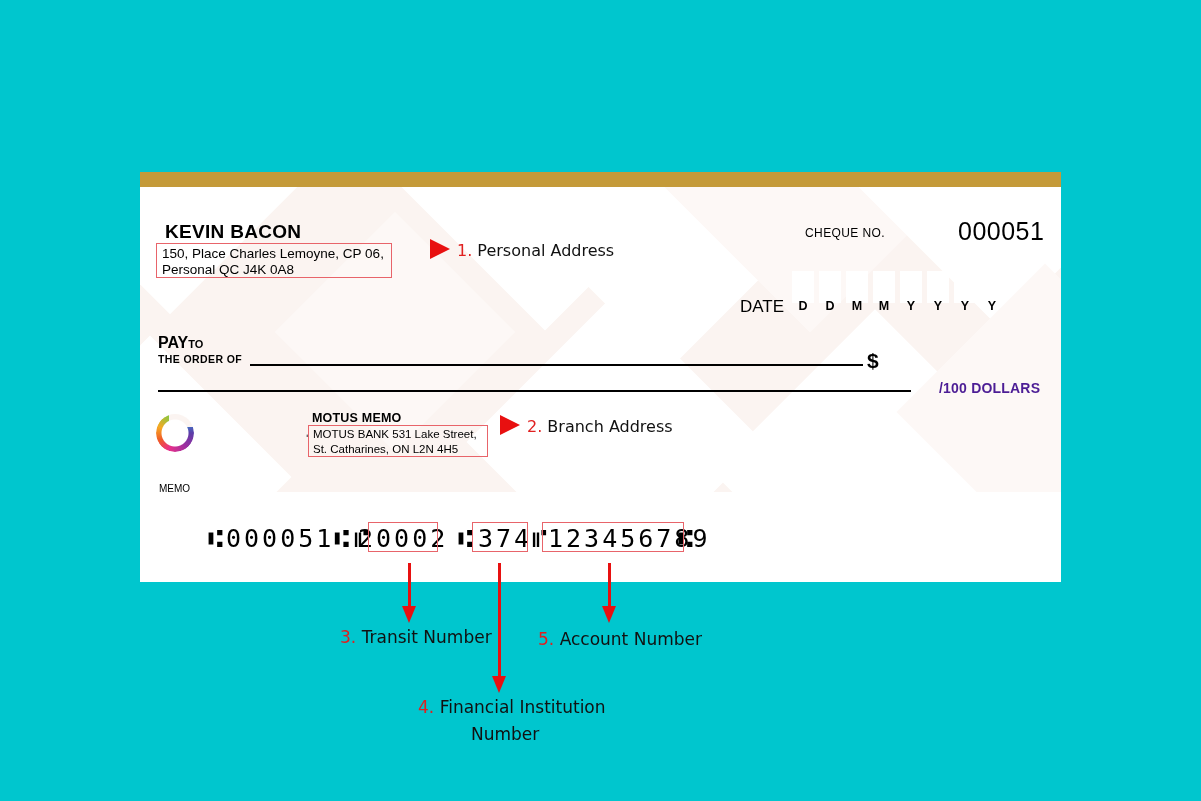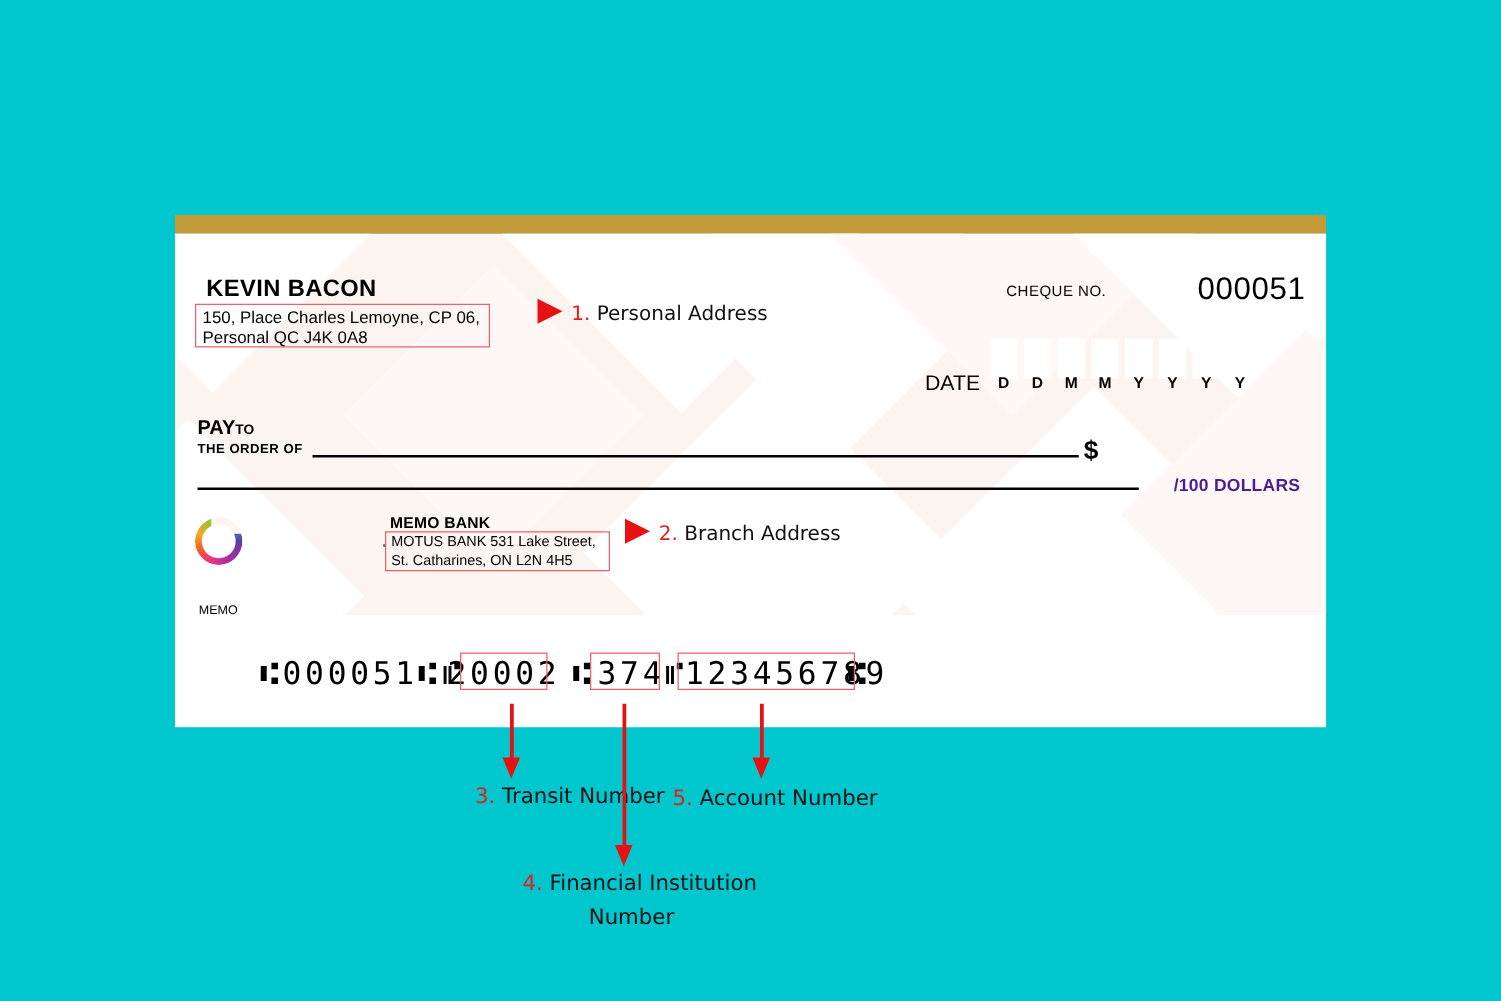--- a/index.html
+++ b/index.html
@@ -372,21 +372,21 @@
     <div id="payee-line"></div>
     <div id="dollar-sign">$</div>
     <div id="amount-line"></div>
     <div id="dollars-text">/100 DOLLARS</div>
 
     <div id="bank-logo">
       <div id="logo-ring"></div>
       <div id="logo-dot">·</div>
     </div>
 
-    <div id="branch-title">MEMO BANK</div>
+    <div id="branch-title">MOTUS MEMO</div>
     <div id="branch-address-box">
       <div>MOTUS BANK  531 Lake Street,</div>
       <div>St. Catharines, ON L2N 4H5</div>
     </div>
 
     <div id="memo-label">MEMO</div>
 
   </div>
 
   <div id="micr-strip"></div>
@@ -417,21 +417,21 @@
 <div class="arrow-right" style="left:500px; top:415px;"></div>
 <div class="annot" style="left:527px; top:417px;">
   <span class="num">2.</span>
   <span>Branch Address</span>
 </div>
 
 <div class="v-arrow" style="left:402px; top:563px; width:15px; height:60px;">
   <div class="stem" style="height:44px;"></div>
   <div class="head" style="top:43px;"></div>
 </div>
-<div class="blabel" style="left:340px; top:627px;margin-left:40px;">
+<div class="blabel" style="left:340px; top:627px;">
   <span class="num">3.</span>
   <span>Transit Number</span>
 </div>
 
 <div class="v-arrow" style="left:492px; top:563px; width:15px; height:130px;">
   <div class="stem" style="height:114px;"></div>
   <div class="head" style="top:113px;"></div>
 </div>
 <div class="blabel" style="left:418px; top:697px;">
   <span class="num">4.</span>

